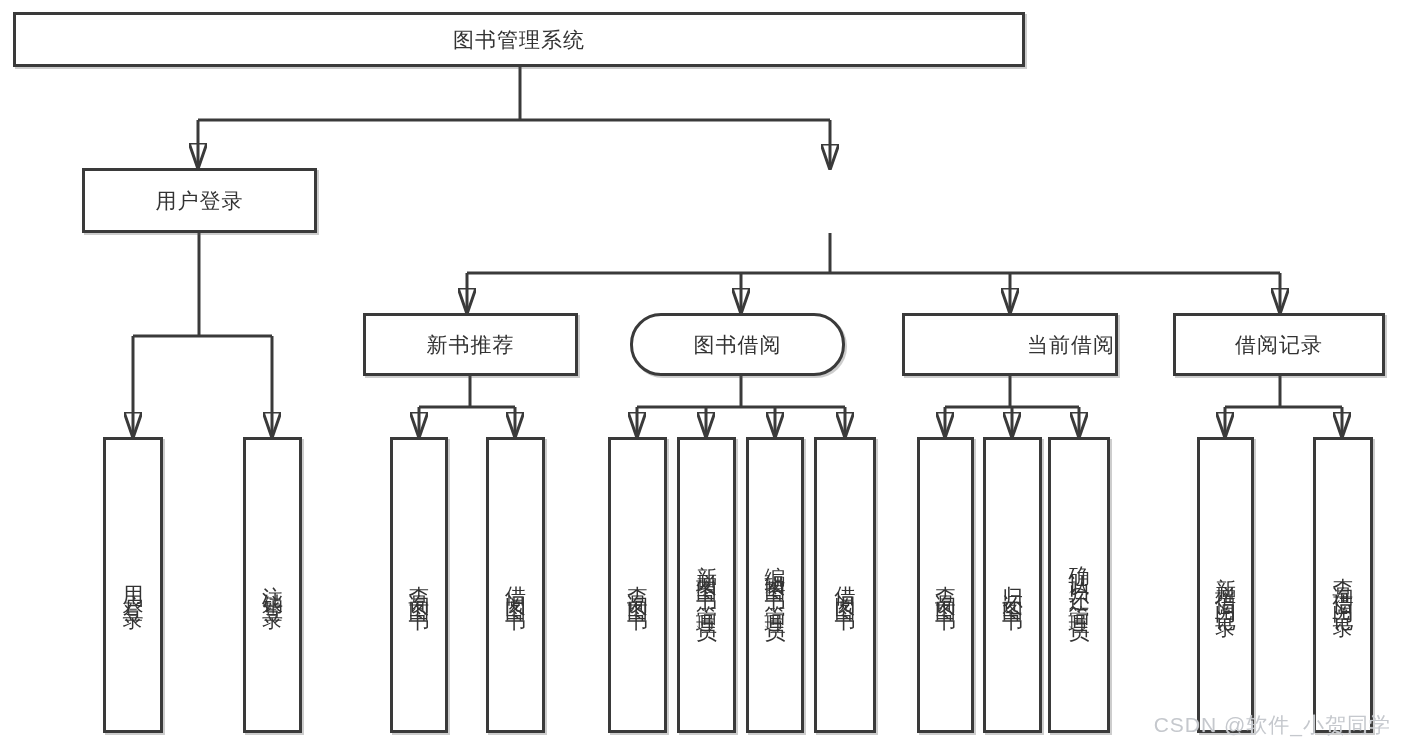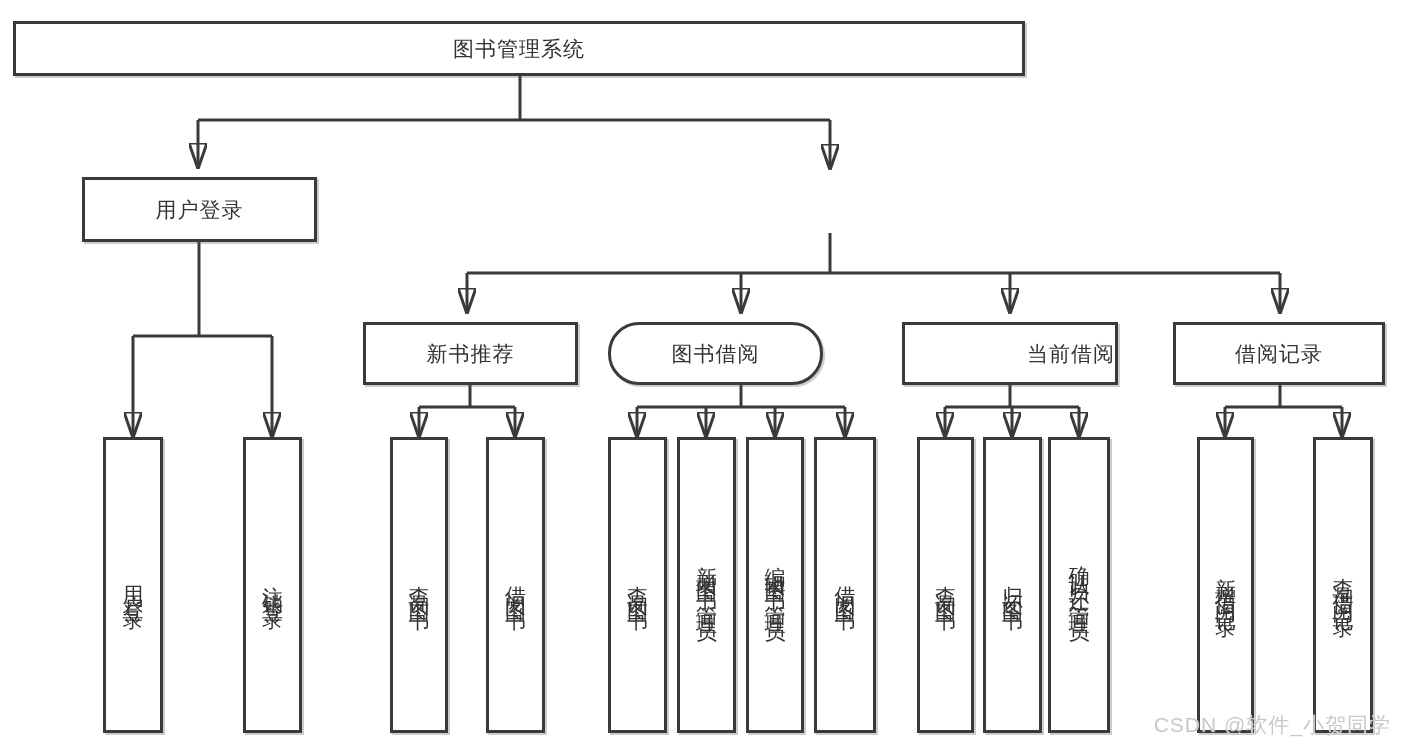--- a/index.html
+++ b/index.html
@@ -25,21 +25,20 @@
   .box{
     position:absolute;
     box-sizing:border-box;
     border:3px solid var(--line);
     background:var(--bg);
     box-shadow:2px 2px 0 rgba(90,90,90,0.30);
     display:flex;align-items:center;justify-content:center;
     color:var(--text);
     font-size:21px;
     letter-spacing:1px;
-    margin-top:9px;
   }
   .leaf{
     position:absolute;
     top:437px;height:296px;
     box-sizing:border-box;
     border:3px solid var(--line);
     background:var(--bg);
     box-shadow:2px 2px 0 rgba(90,90,90,0.30);
     display:flex;align-items:center;justify-content:center;
     color:var(--text);
@@ -120,21 +119,21 @@
     <span>图书管理系统</span>
   </div>
 
   <div class="box" style="left:82px;top:168px;width:235px;height:65px;">
     <span>用户登录</span>
   </div>
 
   <div class="box" style="left:363px;top:313px;width:215px;height:63px;">
     <span>新书推荐</span>
   </div>
-  <div class="box" style="left:608px;top:313px;width:215px;height:63px;border-radius:31px;">
+  <div class="box" style="left:630px;top:313px;width:215px;height:63px;border-radius:31px;">
     <span>图书借阅</span>
   </div>
   <div class="box" style="left:902px;top:313px;width:216px;height:63px;justify-content:flex-end;">
     <span>当前借阅</span>
   </div>
   <div class="box" style="left:1173px;top:313px;width:212px;height:63px;">
     <span>借阅记录</span>
   </div>
 
   <div class="leaf" style="left:103px;width:60px;">

